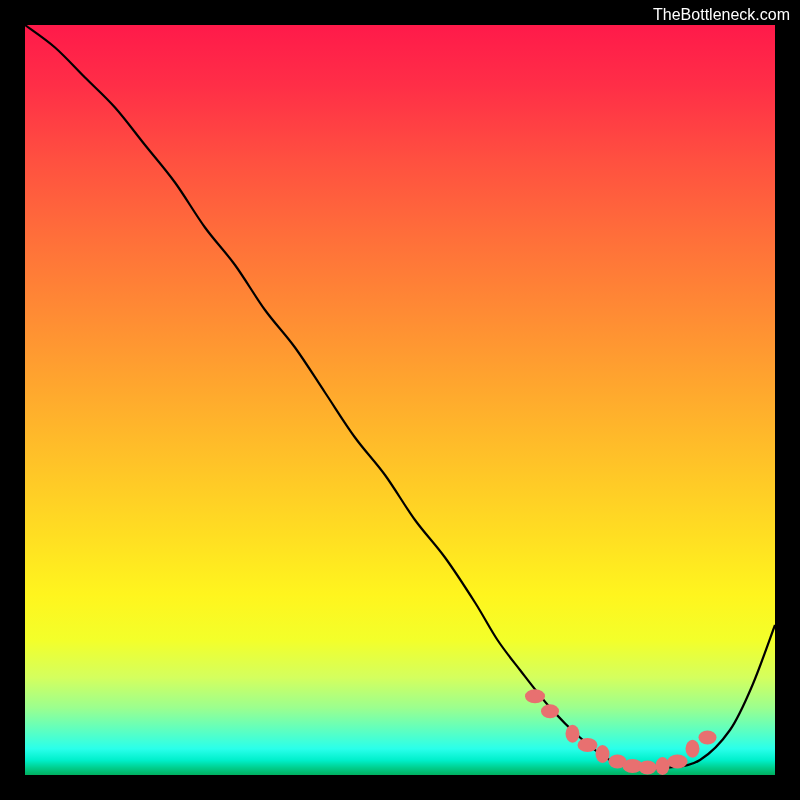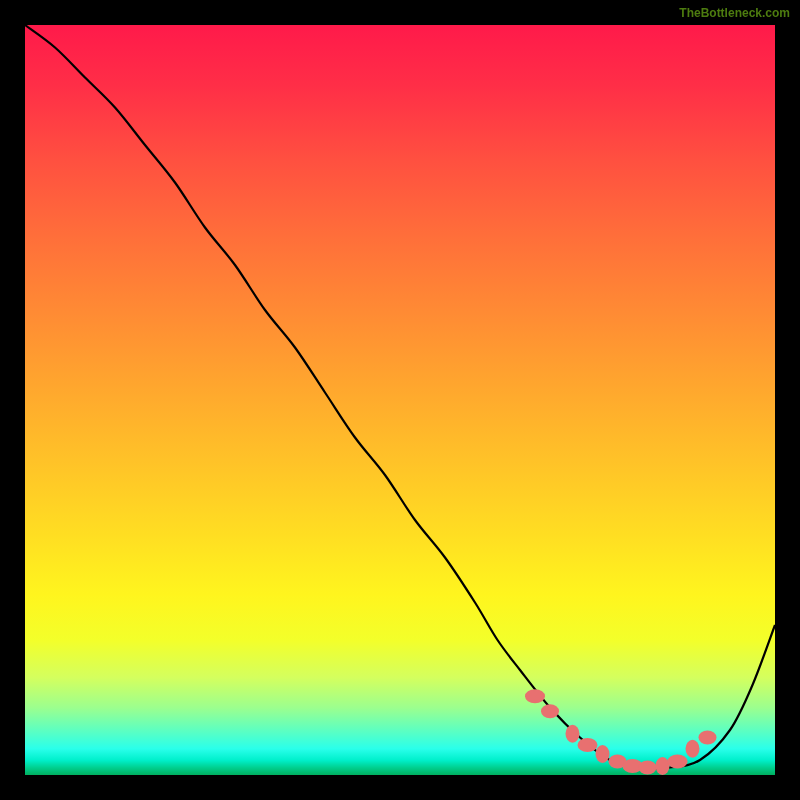--- a/index.html
+++ b/index.html
@@ -7,23 +7,23 @@
     width: 800px;
     height: 800px;
     background: #000;
     position: relative;
     font-family: Arial, sans-serif;
   }
   .watermark {
     position: absolute;
     top: 6px;
     right: 10px;
-    color: #4d7c0f;
-    font-size: 12px;
-    font-weight: 700;
+    color: #ffffff;
+    font-size: 16px;
+    font-weight: 400;
     z-index: 10;
   }
   .plot-area {
     position: absolute;
     left: 25px;
     top: 25px;
     width: 750px;
     height: 750px;
     overflow: hidden;
   }

